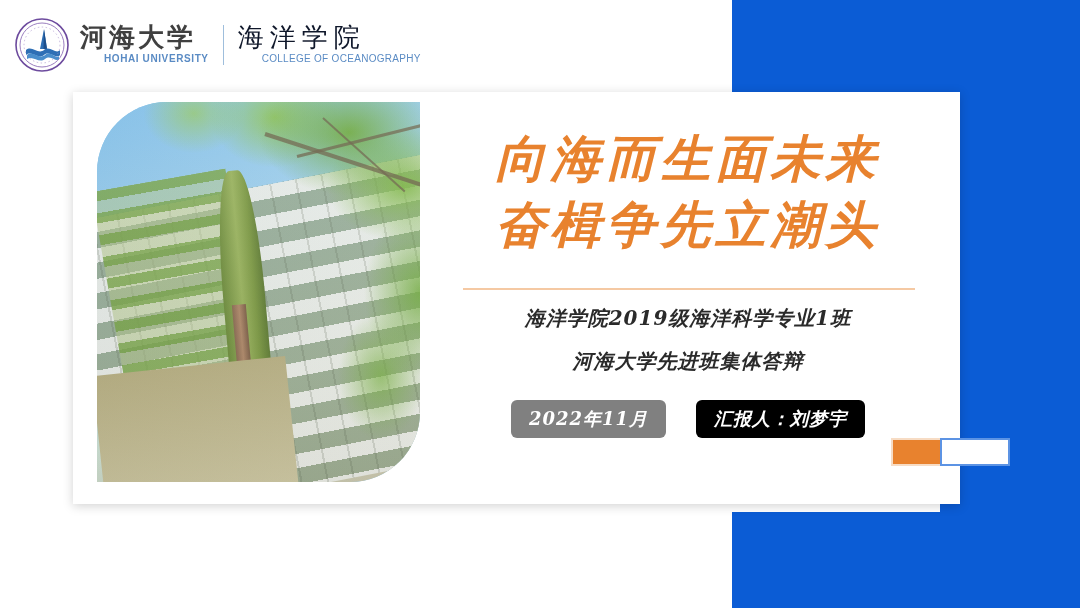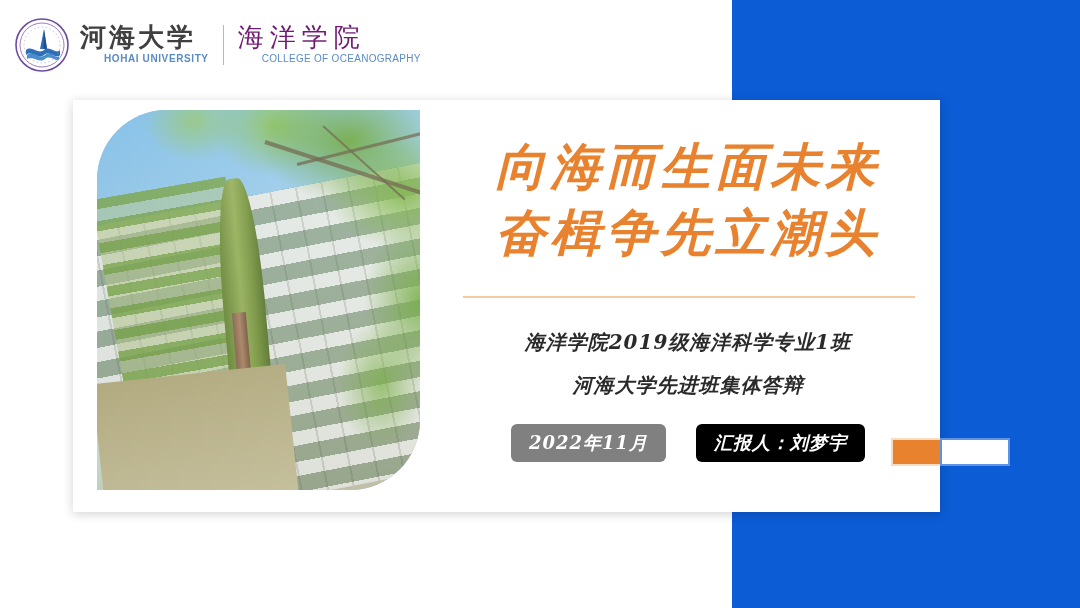--- a/index.html
+++ b/index.html
@@ -41,25 +41,26 @@
     top: 512px;
     width: 348px;
     height: 96px;
     background: #0B5CD5;
   }
 
   
   .card {
     position: absolute;
     left: 73px;
-    top: 100px;
+    top: 92px;
     width: 867px;
     height: 412px;
     background: #ffffff;
     box-shadow: 0 2px 10px rgba(0,0,0,0.18);
+    padding-left: 20px;
   }
 
   
   .logo {
     position: absolute;
     left: 14px;
     top: 14px;
     display: flex;
     align-items: center;
     height: 62px;
@@ -82,21 +83,21 @@
   }
   .wm-cn {
     font-family: "DejaVu Serif", "Liberation Serif", serif;
     font-size: 26px;
     font-weight: bold;
     color: #404040;
     letter-spacing: 3px;
     line-height: 1.05;
     white-space: nowrap;
   }
-  .wm-cn.sub { color: #701a75; font-weight: normal; letter-spacing: 6px; }
+  .wm-cn.sub { color: #0f172a; font-weight: normal; letter-spacing: 6px; }
   .wm-en {
     font-family: "Liberation Sans", sans-serif;
     font-size: 10px;
     font-weight: bold;
     color: #5A8BC4;
     letter-spacing: 0.6px;
     line-height: 1.4;
     white-space: nowrap;
     margin-top: 1px;
     padding-left: 24px;
@@ -238,21 +239,21 @@
   .subtitle {
     font-family: "DejaVu Serif", "Liberation Serif", serif;
     font-size: 20px;
     font-weight: bold;
     color: #2A2A2A;
     letter-spacing: 1px;
     line-height: 1.05;
     white-space: nowrap;
     font-style: italic;
   }
-  .sub1 { margin-top: 34px; }
+  .sub1 { margin-top: 18px; }
   .sub2 { margin-top: 22px; }
 
   .badges {
     margin-top: 28px;
     display: flex;
     justify-content: center;
     align-items: center;
     gap: 30px;
   }
   .badge {

